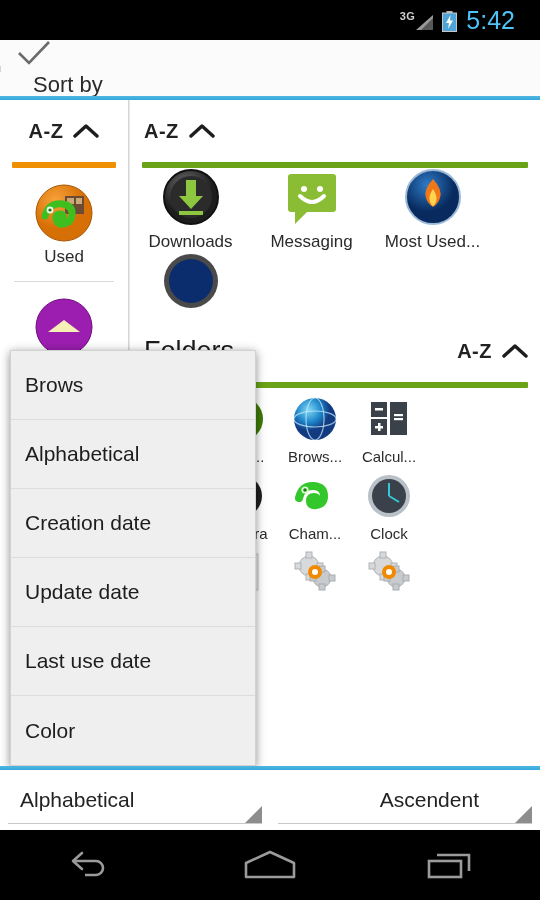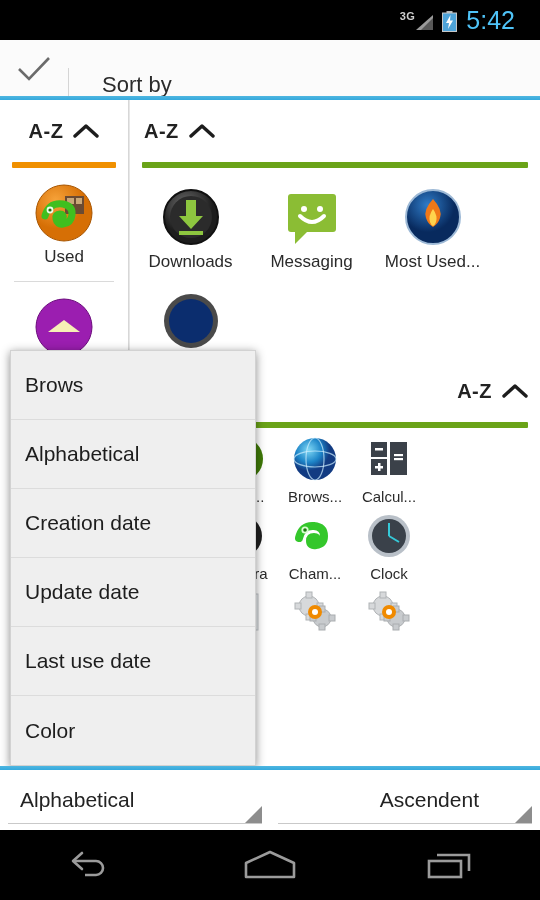--- a/index.html
+++ b/index.html
@@ -20,21 +20,21 @@
   .sb-3g{ color:#cfcfcf; font-size:11px; font-weight:bold; letter-spacing:.5px;
           margin-right:1px; position:relative; top:-4px;}
   .sb-signal{ width:17px; height:15px; margin-right:9px; position:relative; top:2px;}
   .sb-batt{ width:15px; height:21px; margin-right:9px; position:relative; top:1px;}
   .sb-clock{ color:#4fc3f7; font-size:25px; font-weight:300; letter-spacing:0px;
              font-family:"Liberation Sans", sans-serif; }
 
   
   .actionbar{
     position:absolute; left:0; top:40px; width:540px; height:58px;
-    background:#fbfbfb; display:flex; align-items:flex-end;
+    background:#fbfbfb; display:flex; align-items:flex-start;flex-direction:column;
   }
   .ab-check{ width:68px; display:flex; align-items:center; justify-content:center; height:100%;}
   .ab-div{ width:1px; height:30px; background:#d5d5d5; }
   .ab-title{ font-size:22px; color:#2b2b2b; margin-left:33px; font-weight:400; }
   .ab-underline{
     position:absolute; left:0; top:96px; width:540px; height:4px;
     background:linear-gradient(to bottom,#4fb6e0,#34a9dd);
   }
 
   
@@ -72,21 +72,21 @@
   
   .main{
     position:absolute; left:130px; top:0; width:410px; height:100%;
   }
   .group-head{
     height:62px; display:flex; align-items:center; padding:0 12px 0 14px;
   }
   .group-title{ font-size:27px; color:#1c1c1c; flex:1; font-weight:400;}
   .group-az{ display:flex; align-items:center; gap:10px; }
 
-  .icon-row{ display:flex; padding-top:20px; }
+  .icon-row{ display:flex; padding-top:0; }
   .cell{ width:121px; display:flex; flex-direction:column; align-items:center; }
   .cell .lbl{
     font-size:17px; color:#2b2b2b; margin-top:6px; white-space:nowrap;
   }
   .cell-sm{ width:74px; }
   .cell-sm .lbl{ font-size:15px; }
 
   
   .ic{ width:58px; height:58px; position:relative; }
   .ic-sm{ width:46px; height:46px; }

